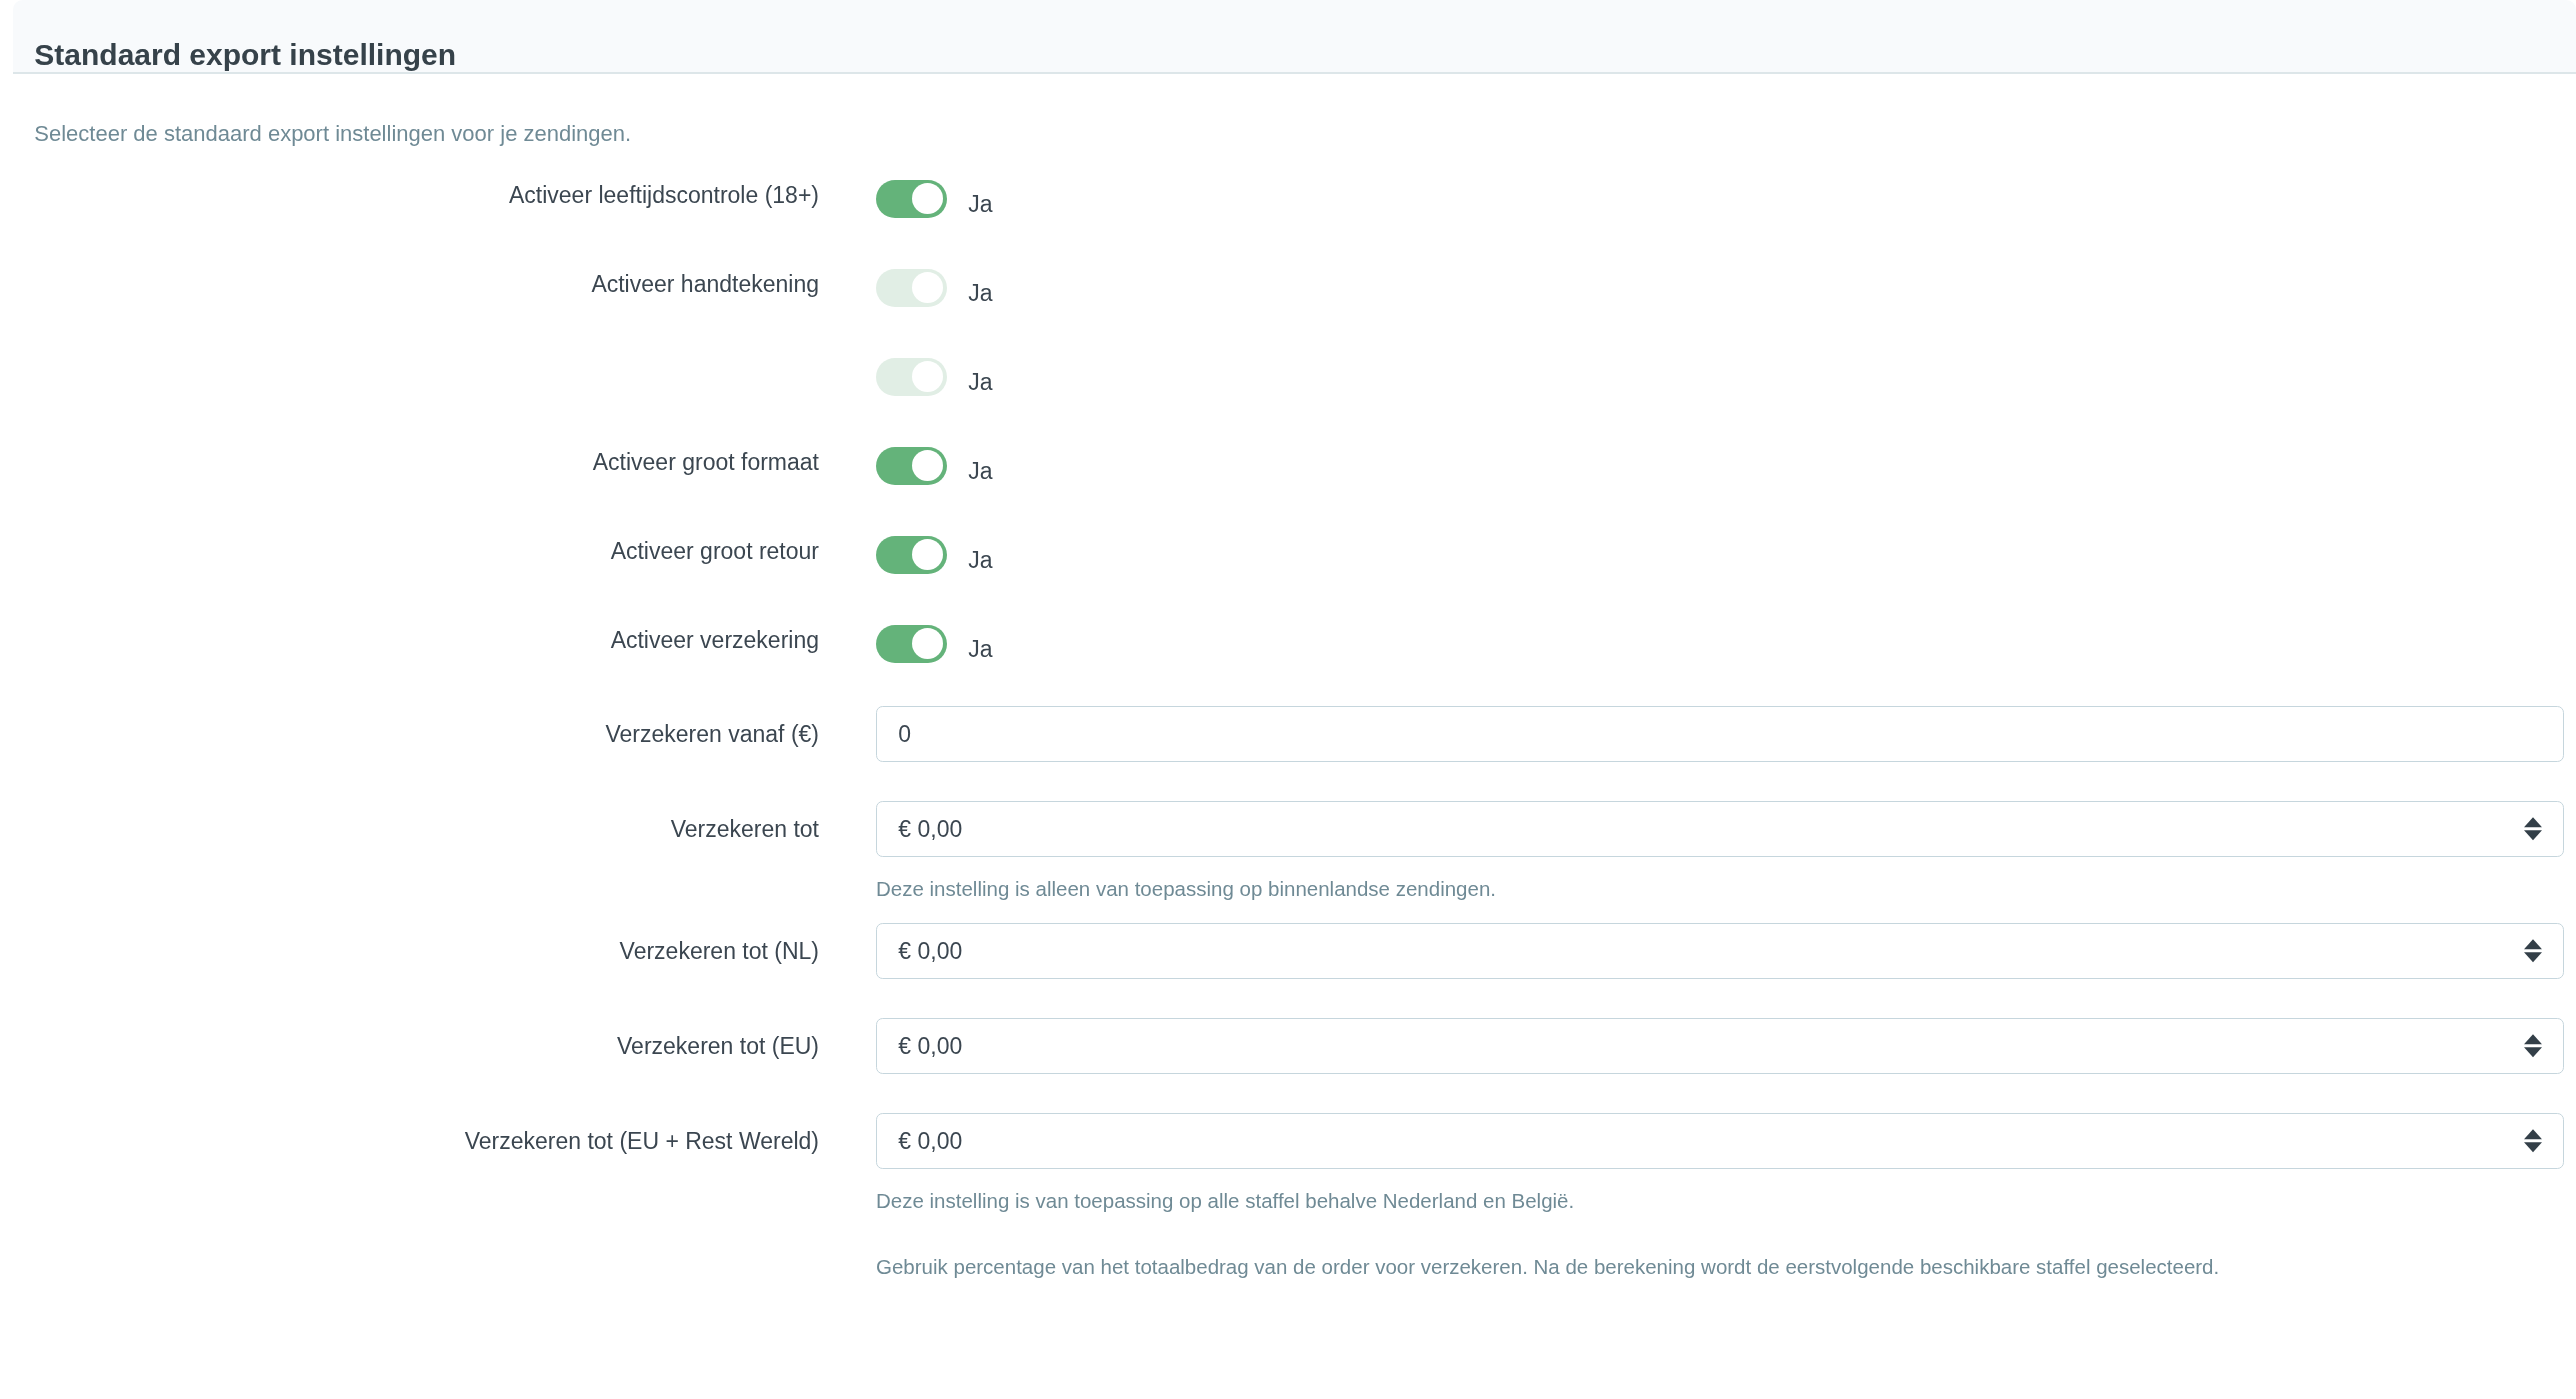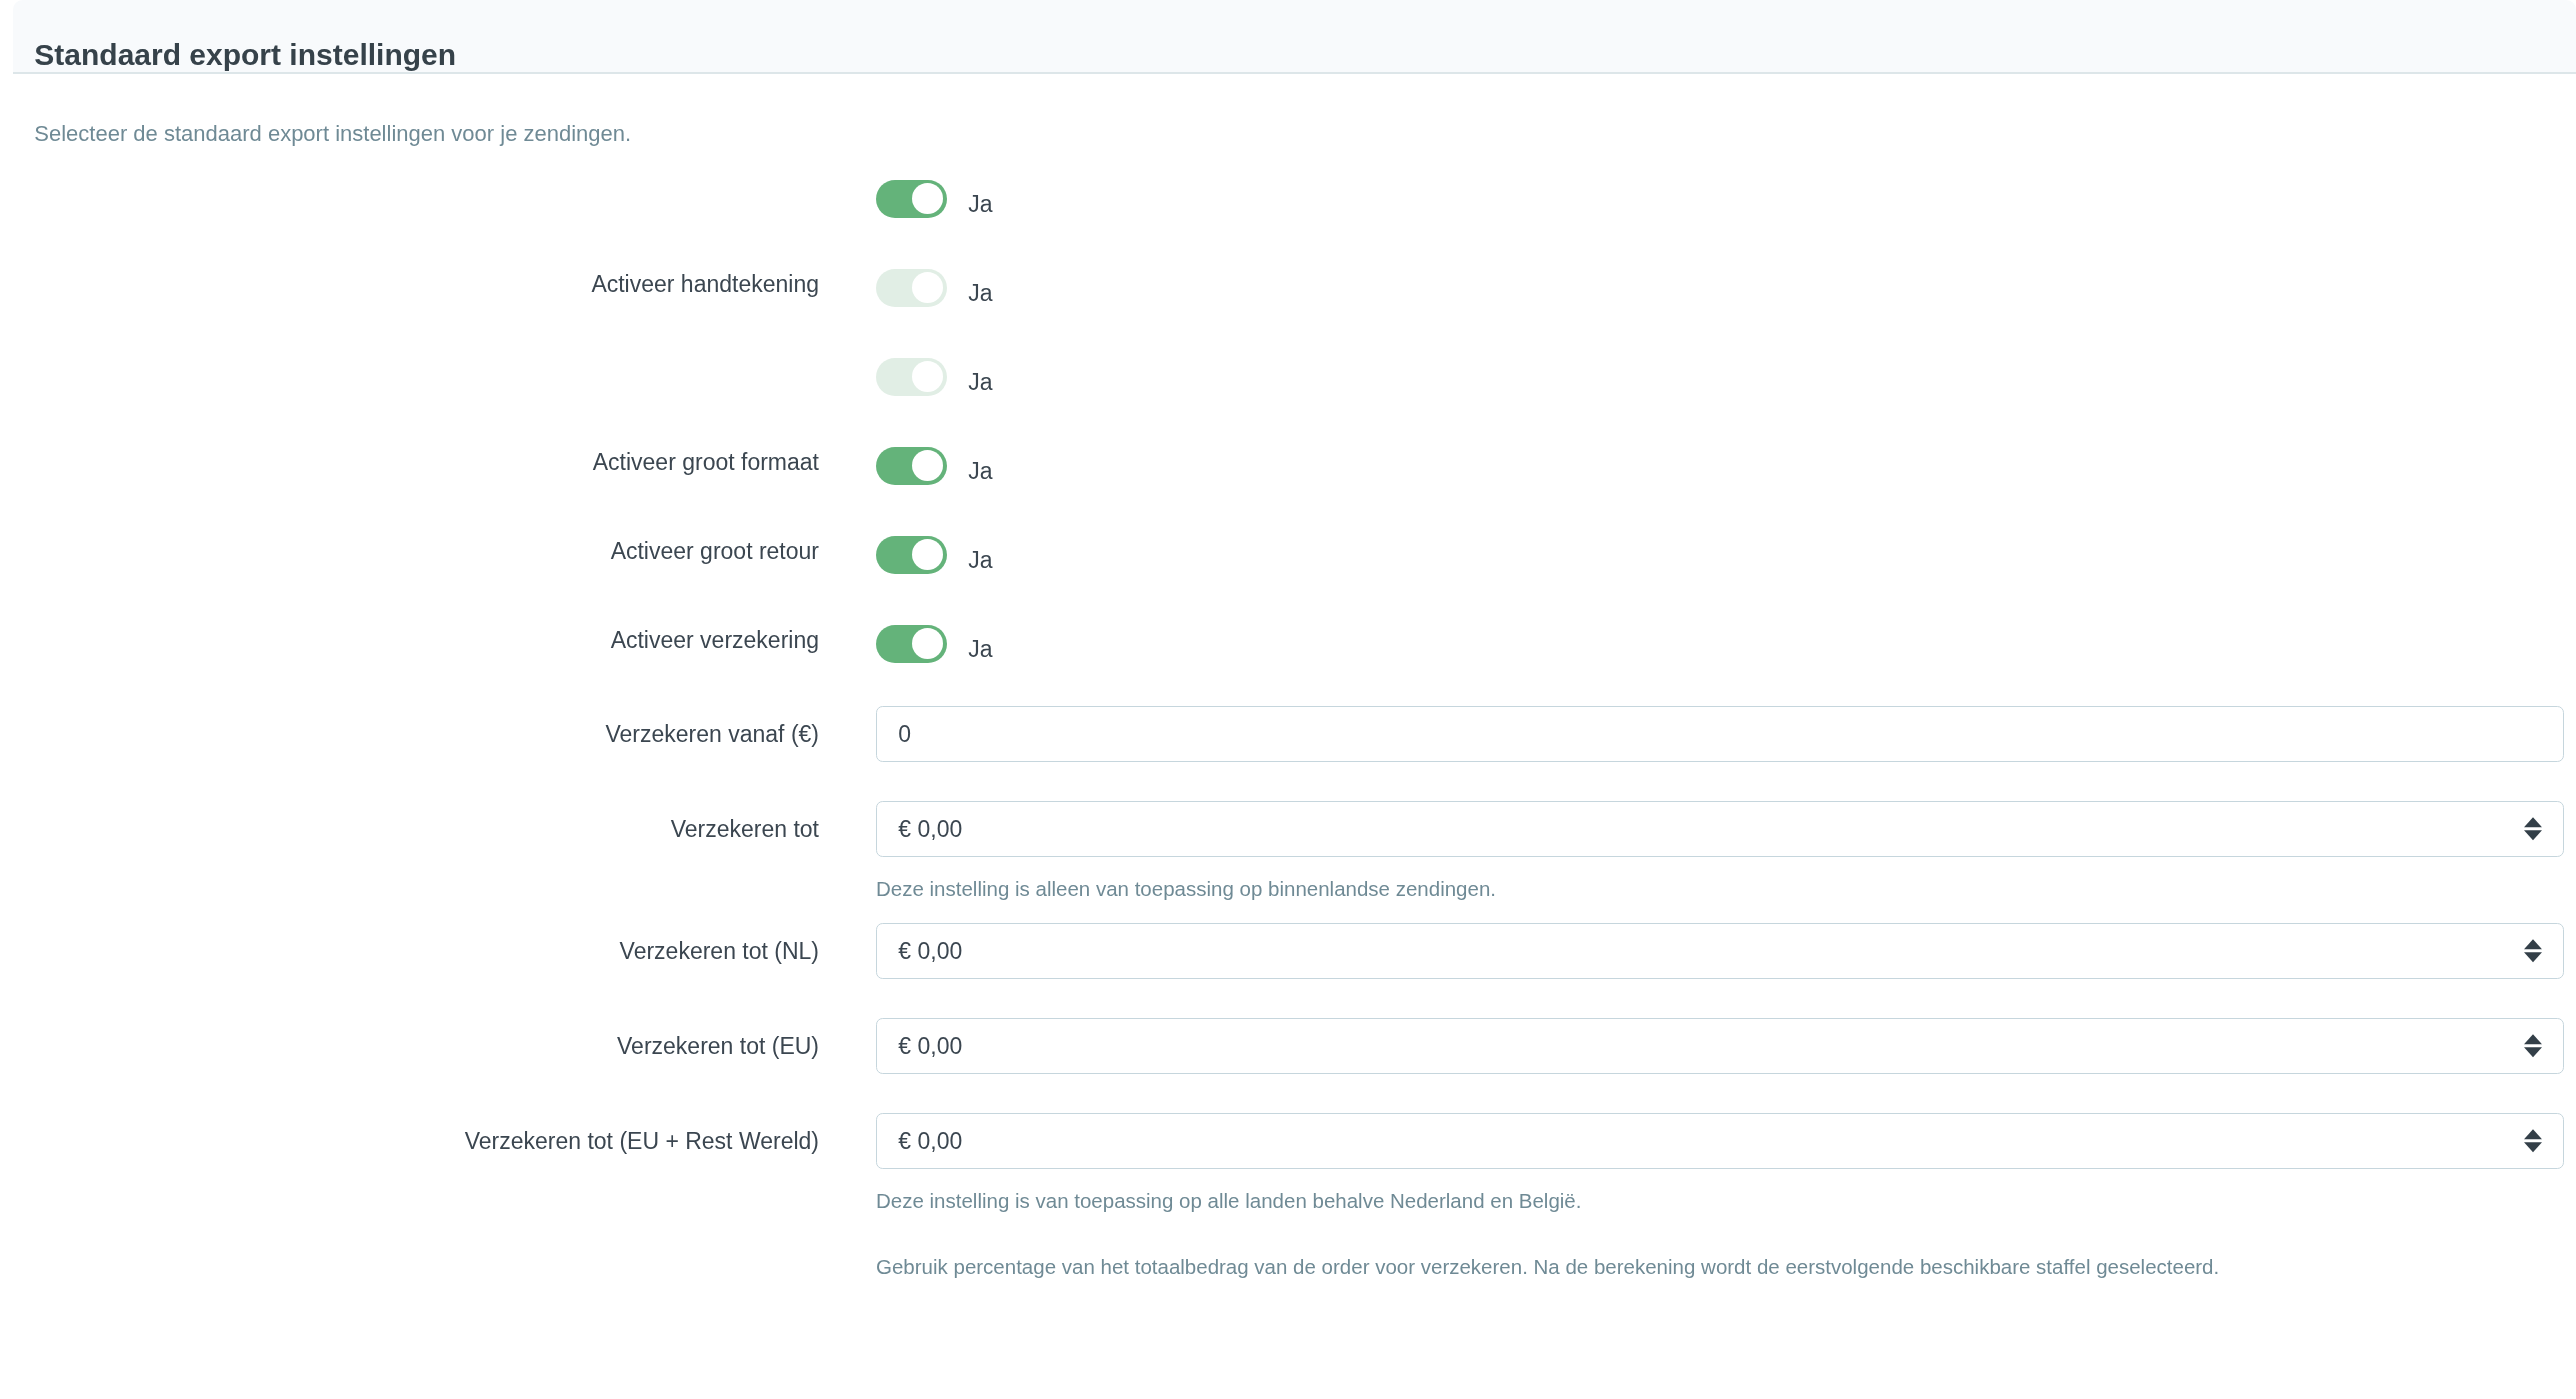--- a/index.html
+++ b/index.html
@@ -179,20 +179,21 @@
     <div class="card-header">
       <div class="card-title">Standaard export instellingen</div>
     </div>
   </div>
 
   <div class="card-subtitle" style="position:absolute;left:13px;top:74px;">Selecteer de standaard export instellingen voor je zendingen.</div>
 
   <div class="form-body">
 
     <div class="row">
+      <div class="row-label">Activeer leeftijdscontrole (18+)</div>
       <div class="row-control">
         <div class="toggle-wrap">
           <div class="toggle">
             <div class="knob"></div>
           </div>
           <span class="toggle-text">Ja</span>
         </div>
       </div>
     </div>
 
@@ -312,21 +313,21 @@
         <div class="field select">
           <span>€ 0,00</span>
           <span class="select-arrows">
             <span class="up"></span>
               <span class="dn"></span>
           </span>
         </div>
       </div>
     </div>
     <div class="row" style="height:66px">
-      <div class="helper" style="left:876px; top:19.7px;">Deze instelling is van toepassing op alle landen behalve Nederland en België.</div>
+      <div class="helper" style="left:876px; top:19.7px;">Deze instelling is van toepassing op alle staffel behalve Nederland en België.</div>
     </div>
 
     <div class="row" style="height:66px">
       <div class="helper" style="left:876px; top:19.7px;">Gebruik percentage van het totaalbedrag van de order voor verzekeren. Na de berekening wordt de eerstvolgende beschikbare staffel geselecteerd.</div>
     </div>
 
   </div>
 </div>
 
 

